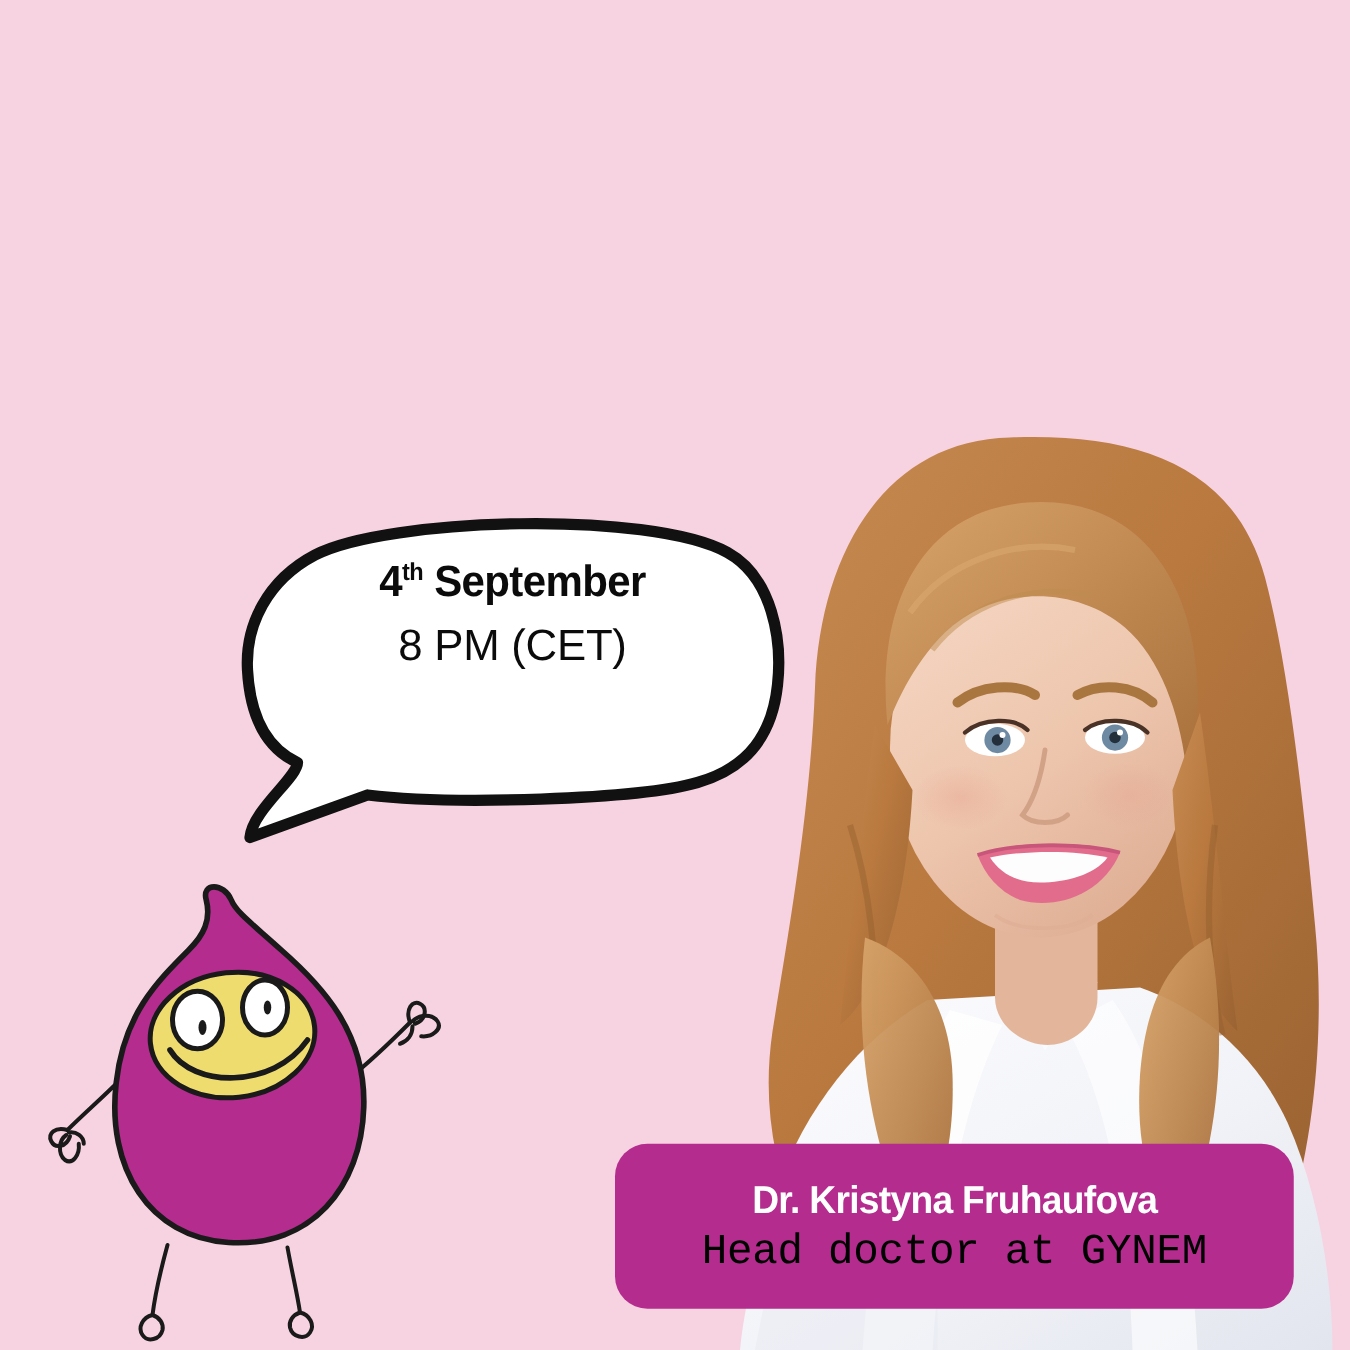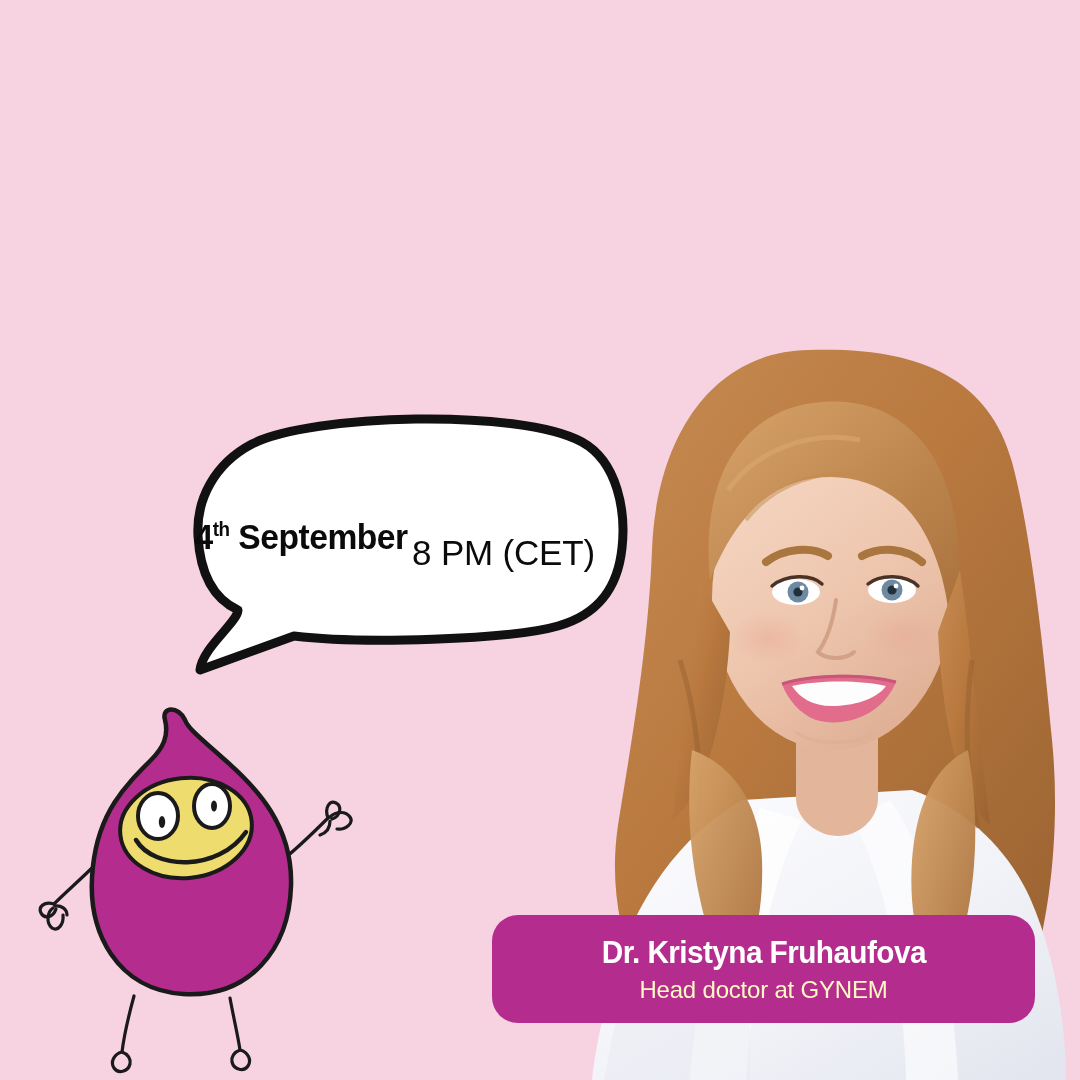--- a/index.html
+++ b/index.html
@@ -59,80 +59,80 @@
   .bubble-wrap{
     position:absolute;
     left:190px;top:408px;
     width:440px;height:270px;
     z-index:35;
   }
   .bubble-svg{position:absolute;inset:0;width:100%;height:100%;}
   .bubble-text{
     position:absolute;
     left:0;top:0;width:440px;height:230px;
-    display:flex;flex-direction:row;
+    display:flex;flex-direction:column;
     align-items:center;justify-content:flex-start;
     padding-top:38px;
     box-sizing:border-box;
     color:#0B0B0B;
   }
   .bubble-date{
     font-weight:700;
     font-size:35px;
     letter-spacing:-0.5px;
     transform:scaleX(0.96);
     white-space:nowrap;
     margin-bottom:11px;
   }
   .bubble-date sup{font-size:0.56em;vertical-align:super;font-weight:700;}
   .bubble-time{
     font-weight:400;
     font-size:35px;
     letter-spacing:-0.2px;
     white-space:nowrap;
     margin-bottom:8px;
-    margin-top:30px;
   }
 
   
   .mascot{
     position:absolute;
     left:22px;top:706px;
     width:340px;height:374px;
     z-index:30;
   }
   .mascot svg{width:100%;height:100%;display:block;}
 
   
   .name-banner{
     position:absolute;
     left:492px;top:915px;
-    width:543px;height:108px;
+    width:543px;height:132px;
     background:#B32C8E;
     border-radius:26px;
     z-index:45;
     display:flex;flex-direction:column;
     align-items:center;justify-content:center;
     box-sizing:border-box;
   }
   .banner-name{
     color:#FFFFFF;
     font-weight:700;
     font-size:31px;
     letter-spacing:-0.6px;
     transform:scaleX(0.96);
     white-space:nowrap;
     margin-bottom:5px;
   }
   .banner-role{
-    color:#fef9c3;
+    color:#000000;
     font-weight:400;
-    font-size:24px;
+    font-size:34px;
     letter-spacing:-0.2px;
     white-space:nowrap;
+    font-family:Liberation Mono, monospace;
   }
 </style>
 </head>
 <body>
 
 <div id="poster">
 
   <div class="portrait">
     <svg viewBox="0 0 520 800" width="520" height="800" preserveAspectRatio="xMidYMax meet">
       <defs>

